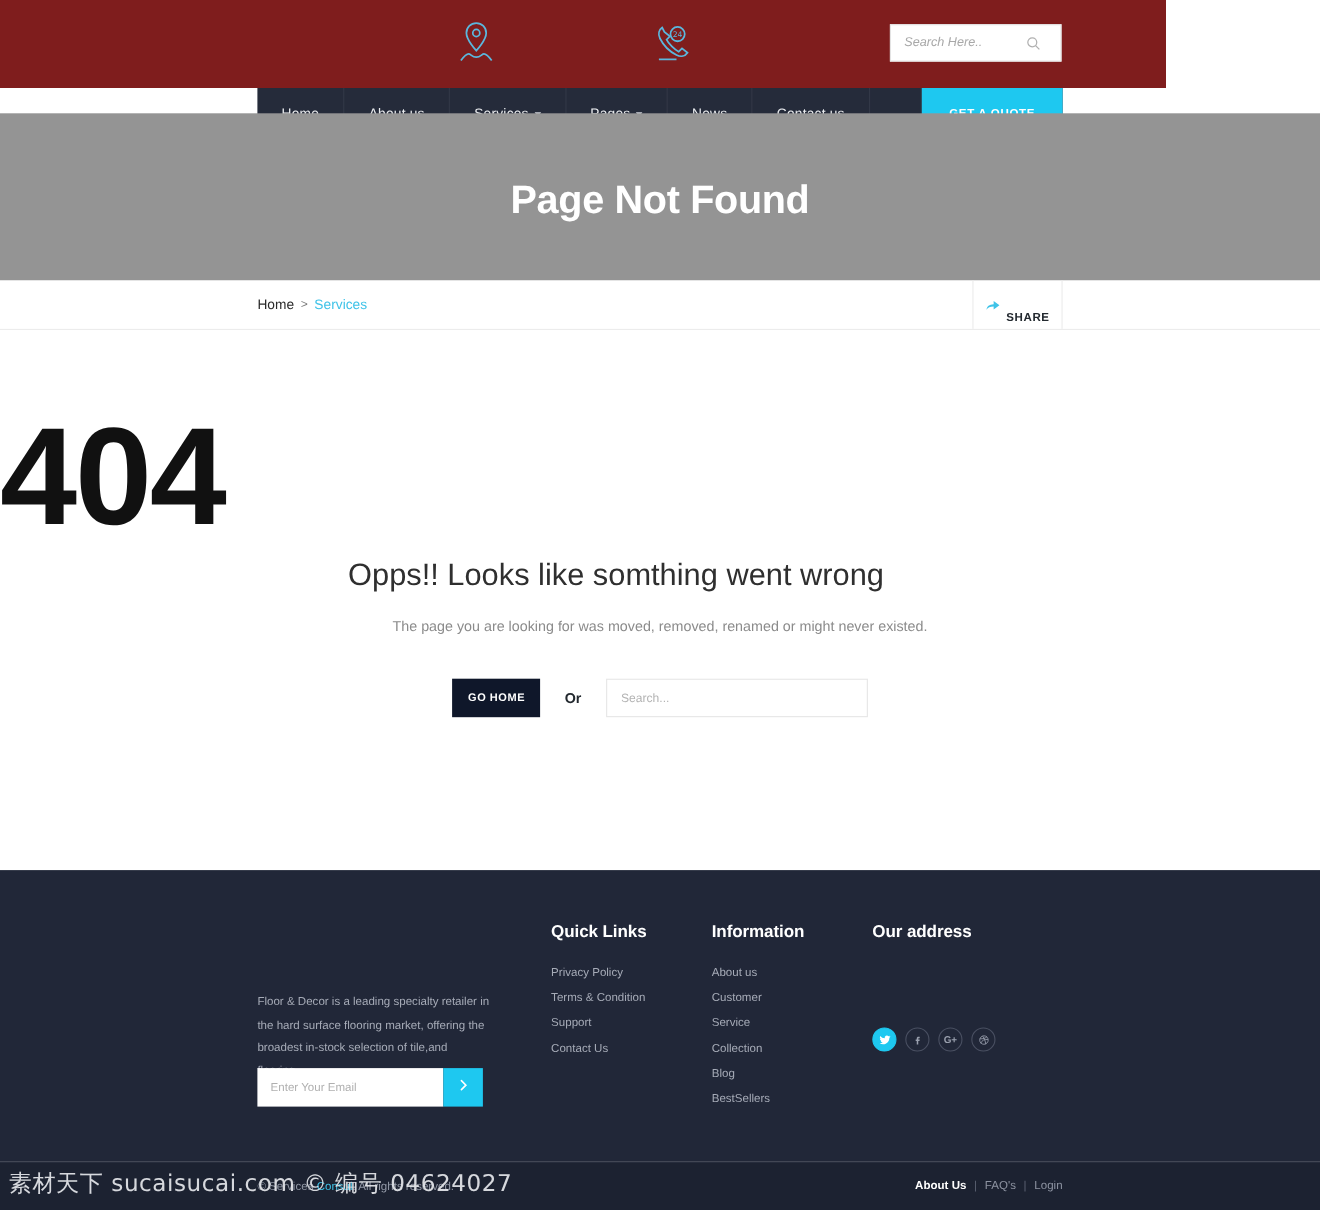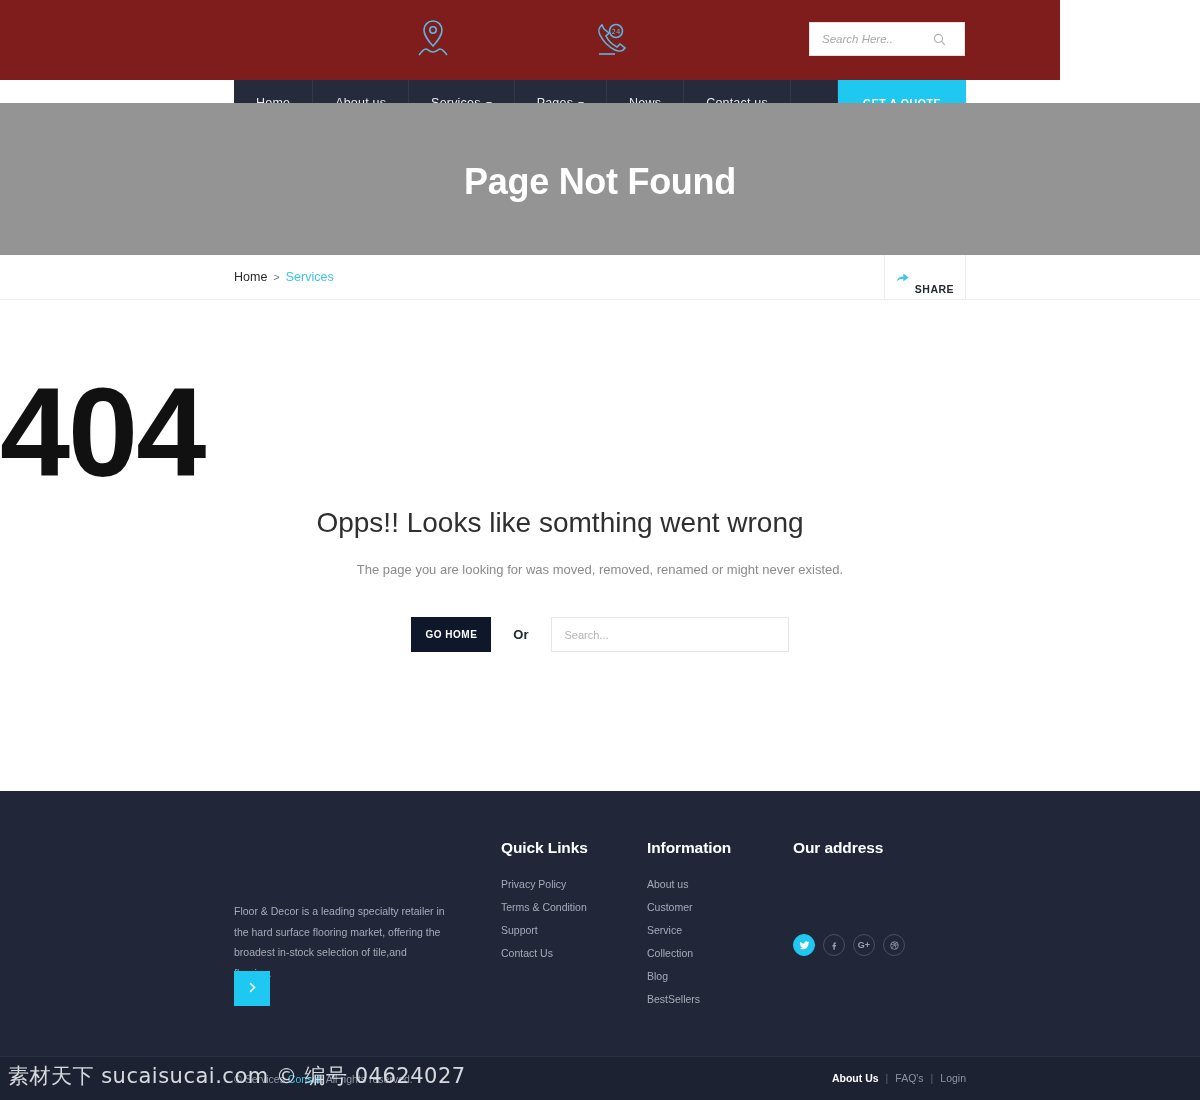--- a/index.html
+++ b/index.html
@@ -309,20 +309,21 @@
     </div>
   </div>
 
   <div class="footer">
 
     <div class="f-about">
       <p>Floor &amp; Decor is a leading specialty retailer in the hard surface flooring market, offering the broadest in-stock selection of tile,and flooring.</p>
     </div>
 
     <div class="newsletter">
+      <input type="text" placeholder="Enter Your Email" style="">
       <div class="go">
         <span>
           <svg viewBox="0 0 16 16" fill="none" stroke="currentColor" stroke-width="1.8" stroke-linecap="round">
             <path d="M5.5 3l5 5-5 5"></path>
           </svg>
         </span>
       </div>
     </div>
 
     <div class="f-col col-quick">

